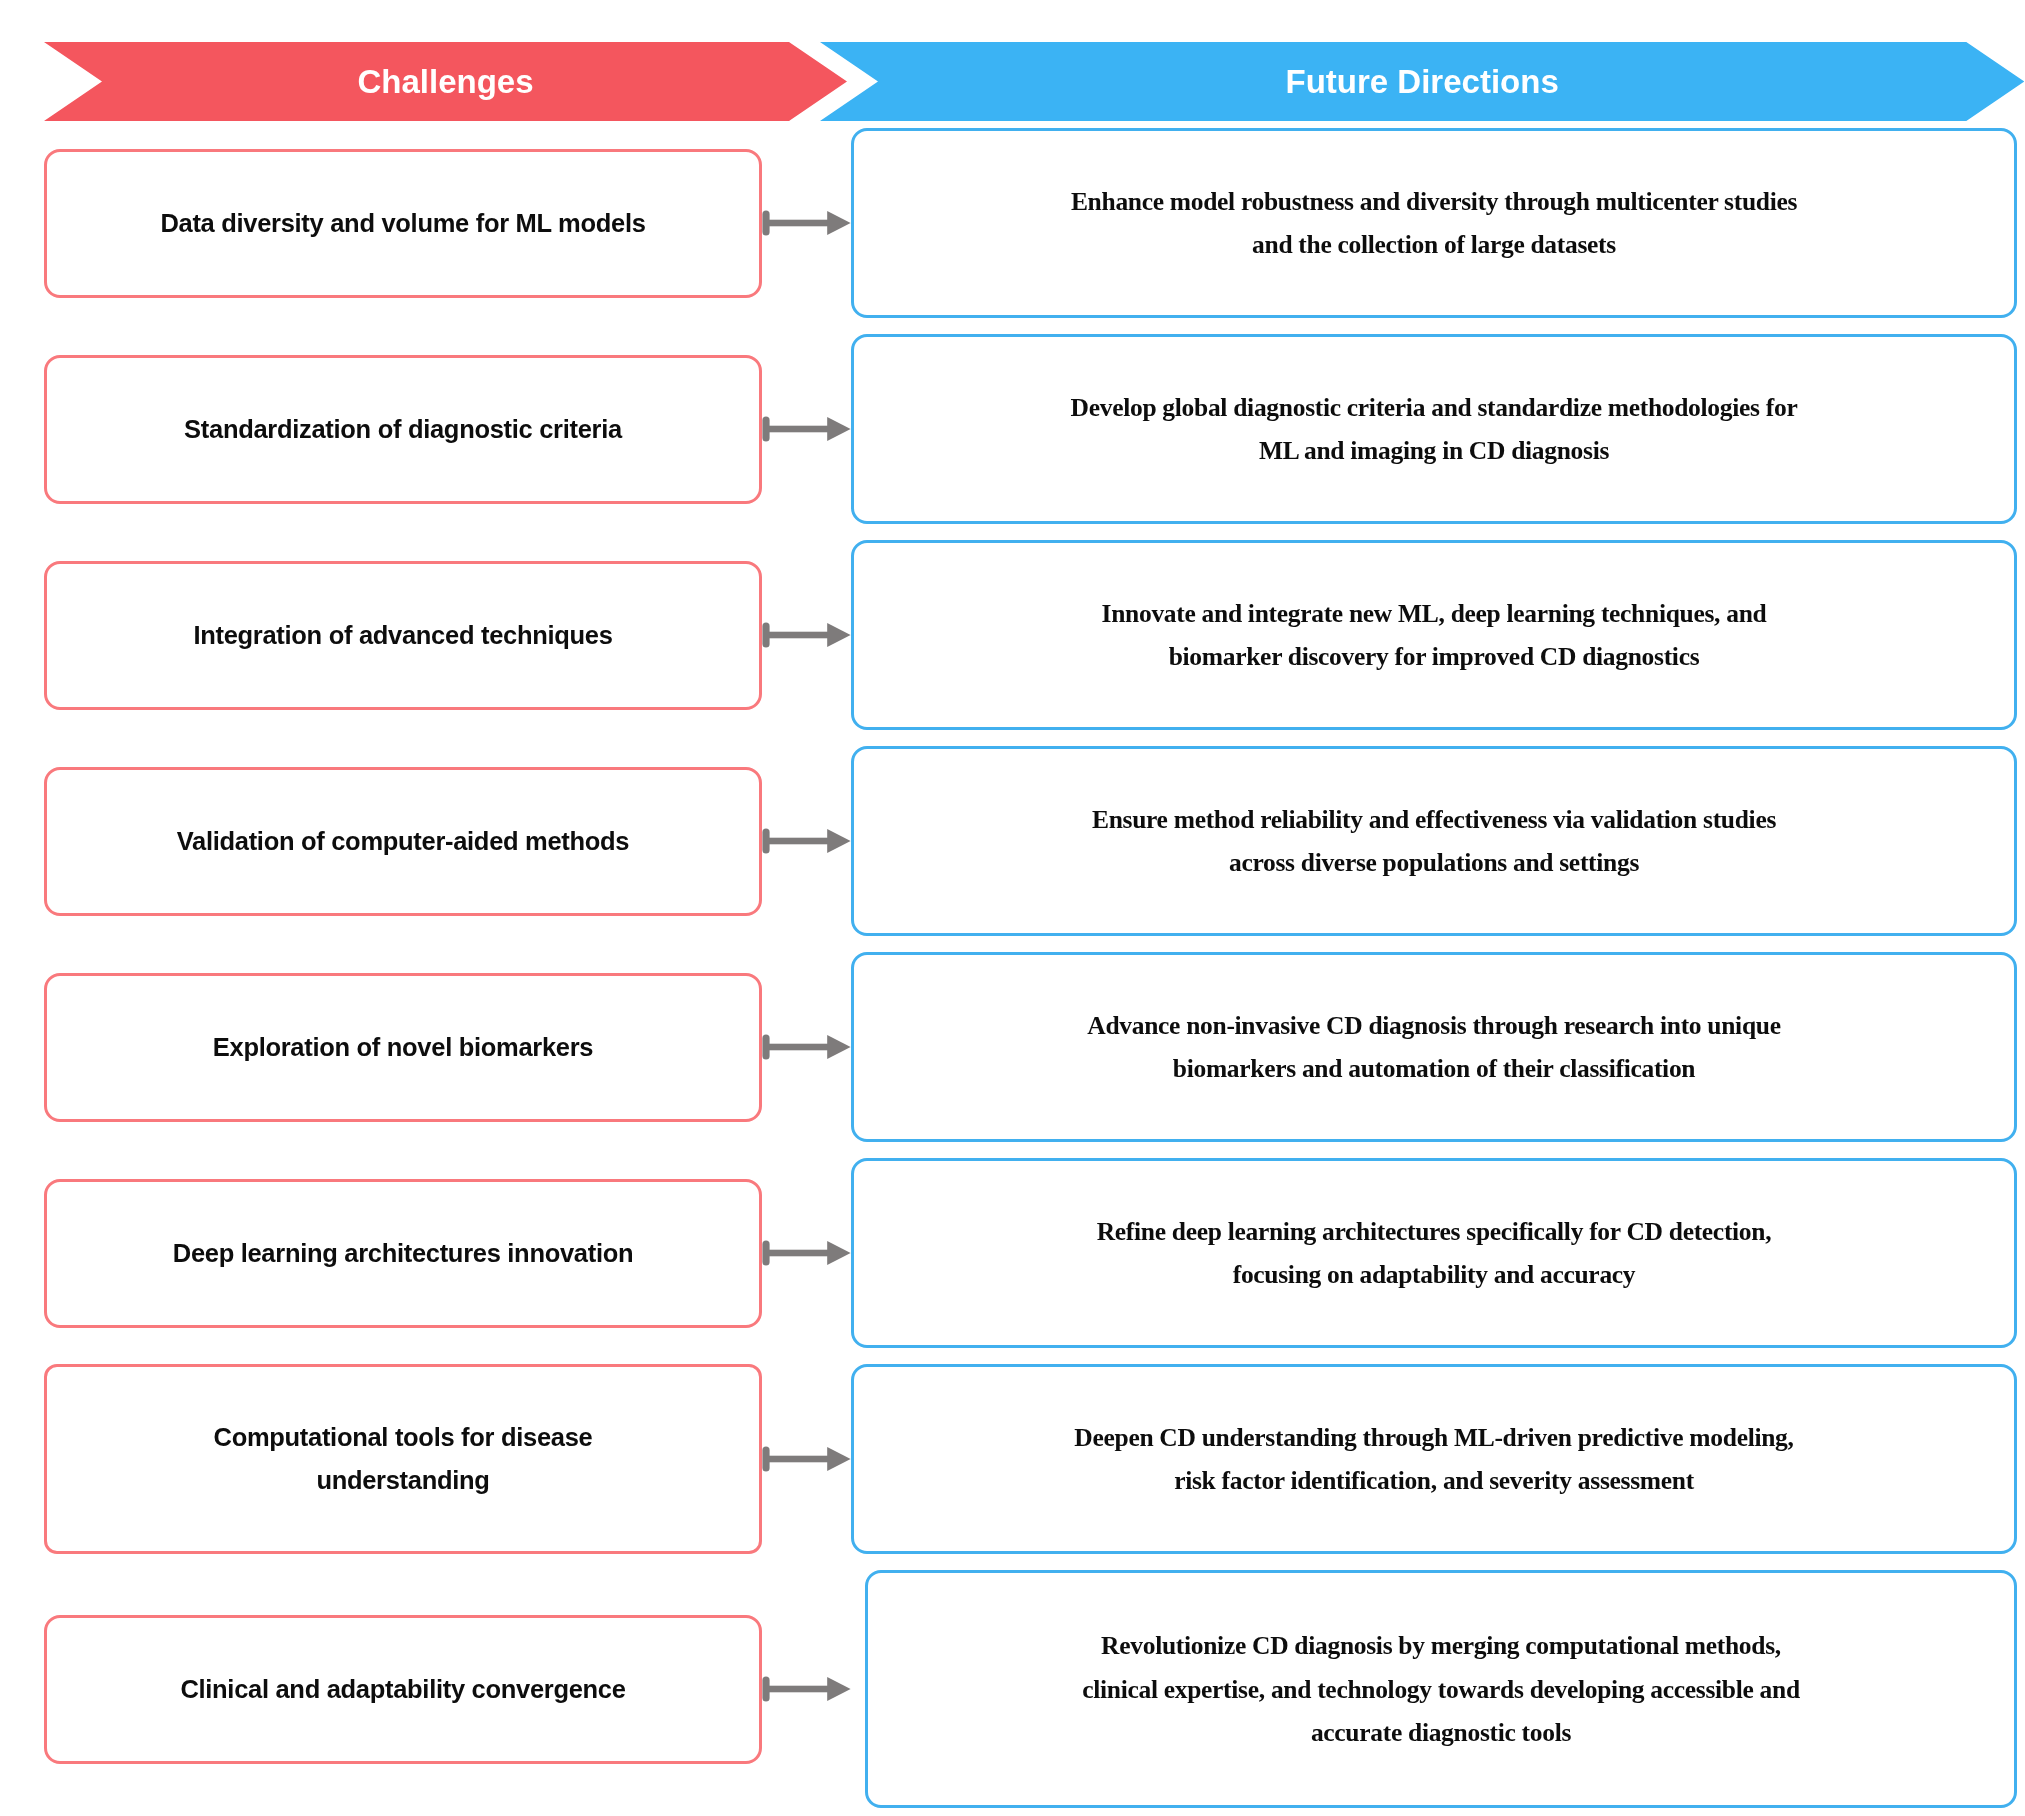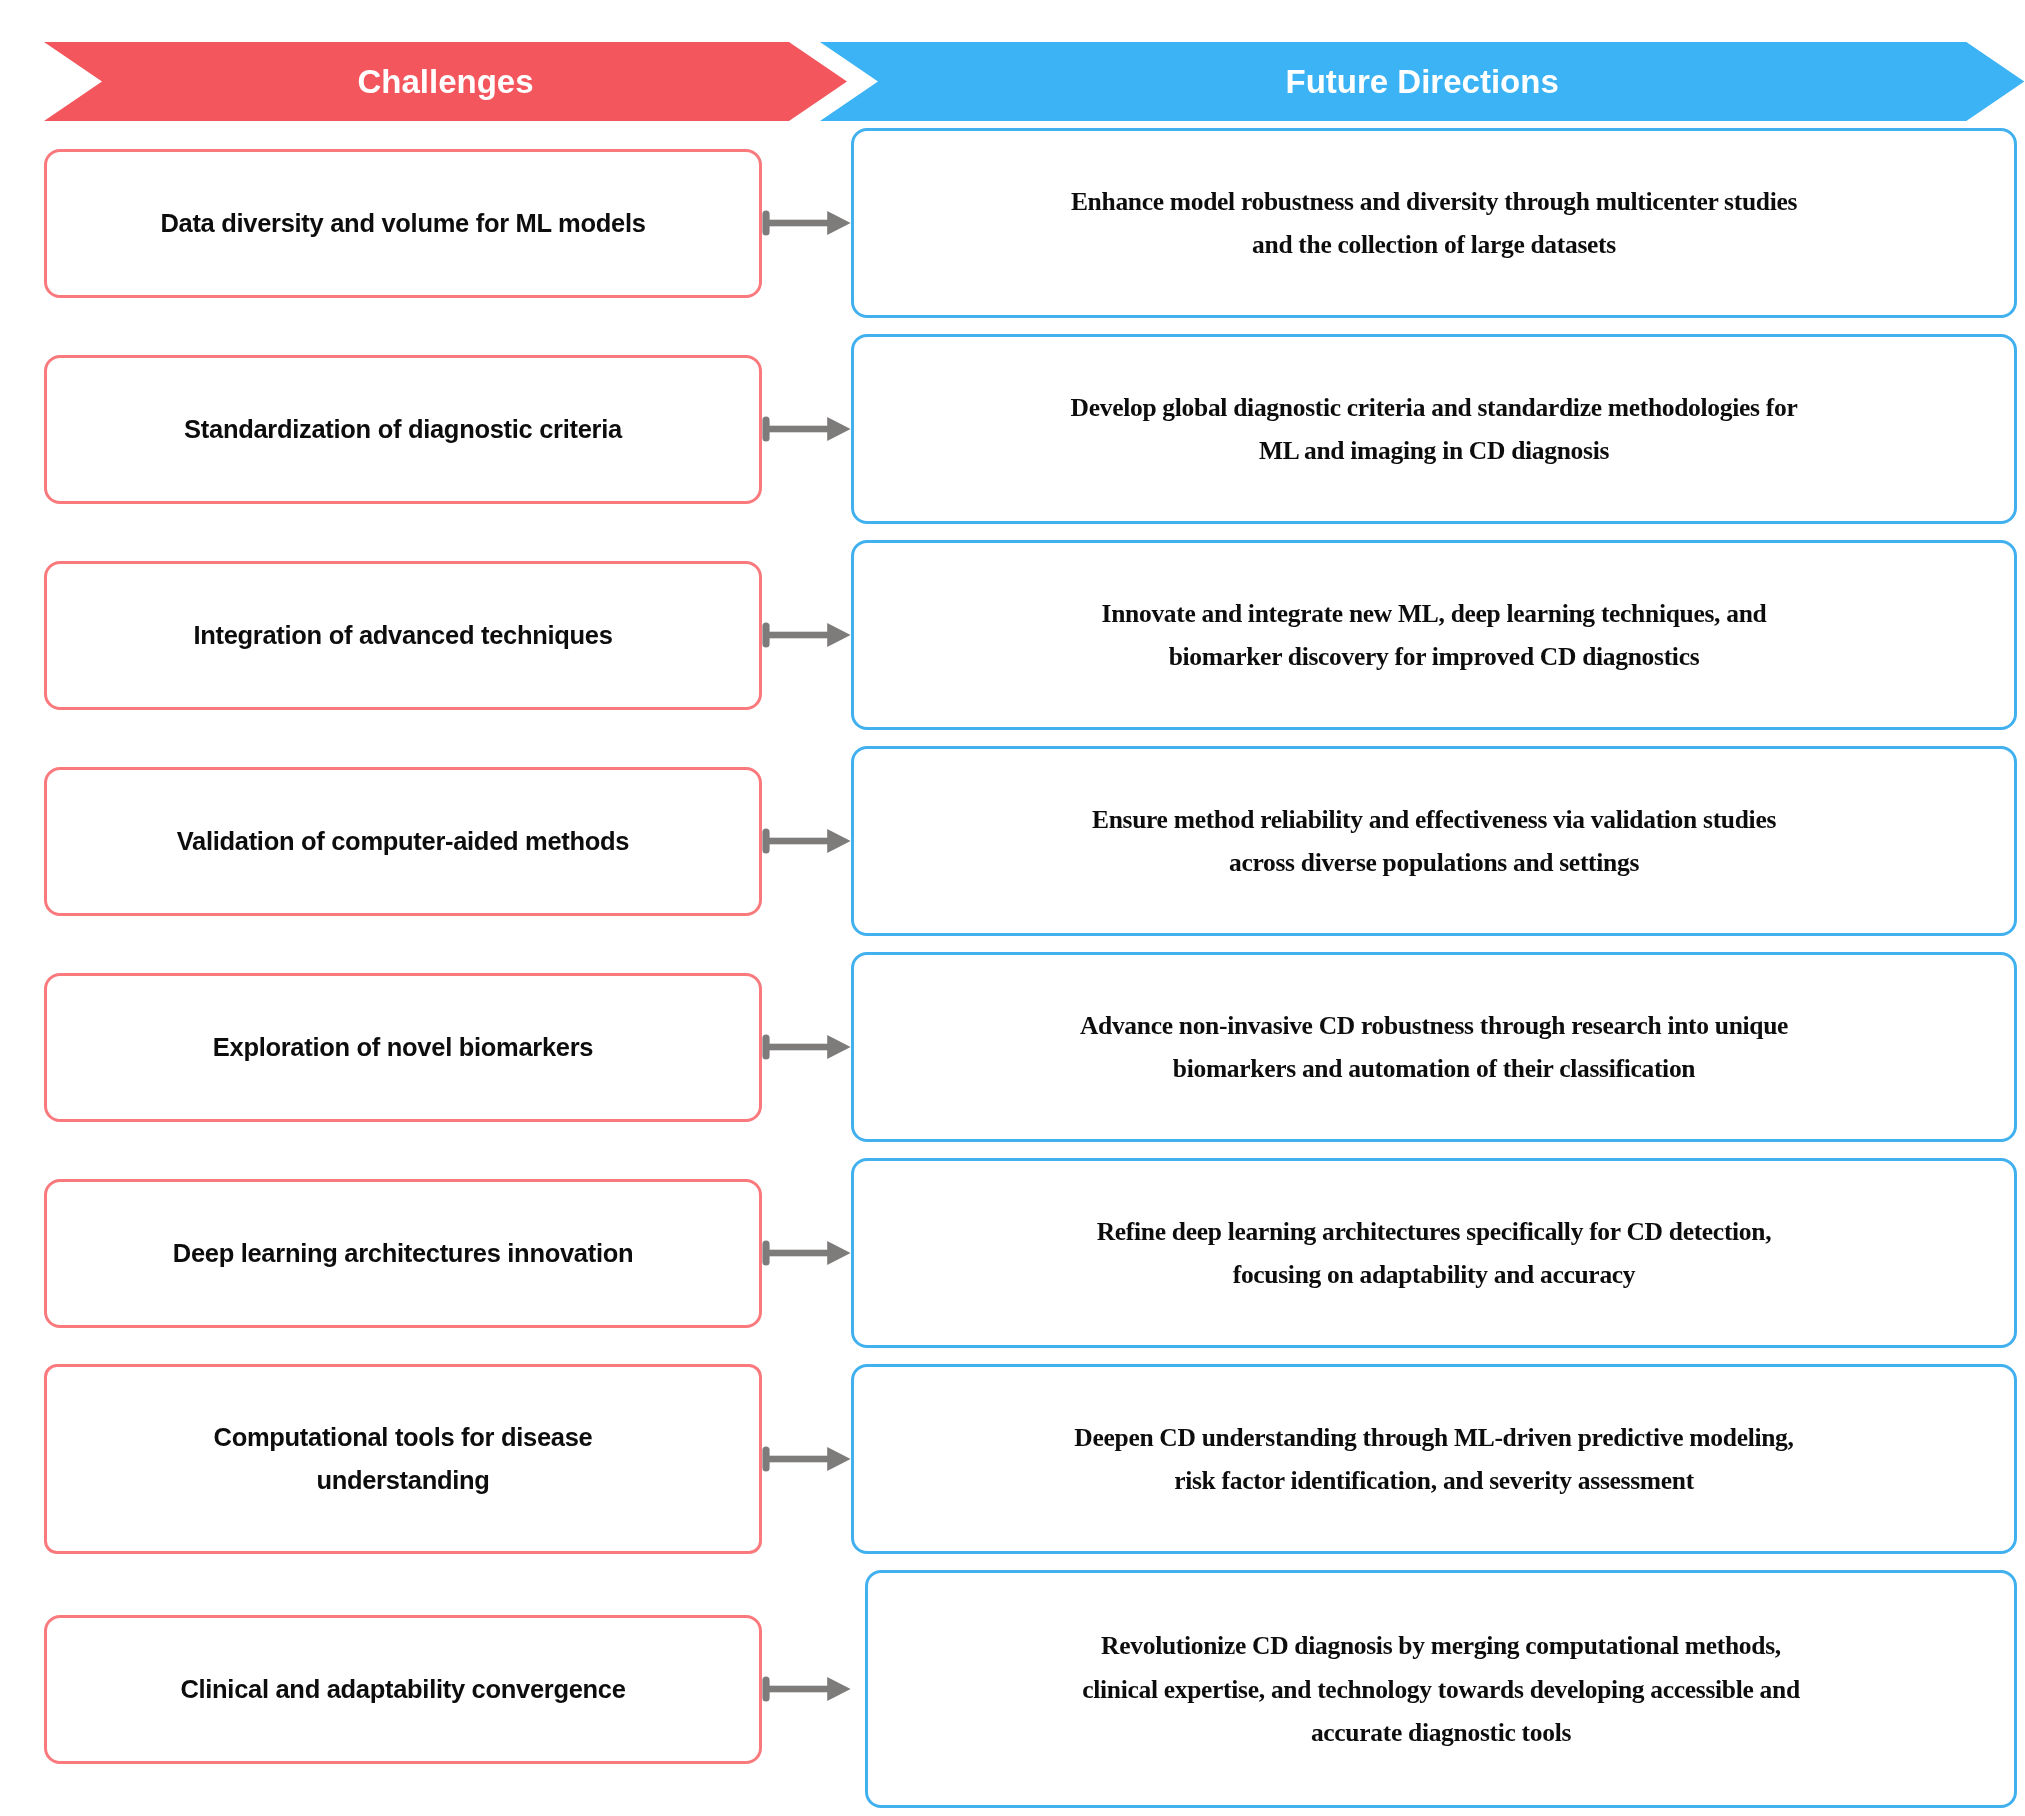--- a/index.html
+++ b/index.html
@@ -196,21 +196,21 @@
         <span class="txt">Exploration of novel biomarkers</span>
       </div>
       <div class="connector">
         <svg width="89" height="36" viewBox="0 0 147 60">
           <rect x="0" y="9" width="12" height="42" rx="6" fill="var(--connector)"></rect>
           <rect x="6" y="24.5" width="104" height="11" fill="var(--connector)"></rect>
           <polygon points="108,10 147,30 108,50" fill="var(--connector)"></polygon>
         </svg>
       </div>
       <div class="box direction">
-        <span class="txt">Advance non-invasive CD robustness through research into unique
+        <span class="txt">Advance non-invasive CD diagnosis through research into unique
 biomarkers and automation of their classification</span>
       </div>
     </div>
 
     <div class="row row-6">
       <div class="box challenge">
         <span class="txt">Deep learning architectures innovation</span>
       </div>
       <div class="connector">
         <svg width="89" height="36" viewBox="0 0 147 60">

